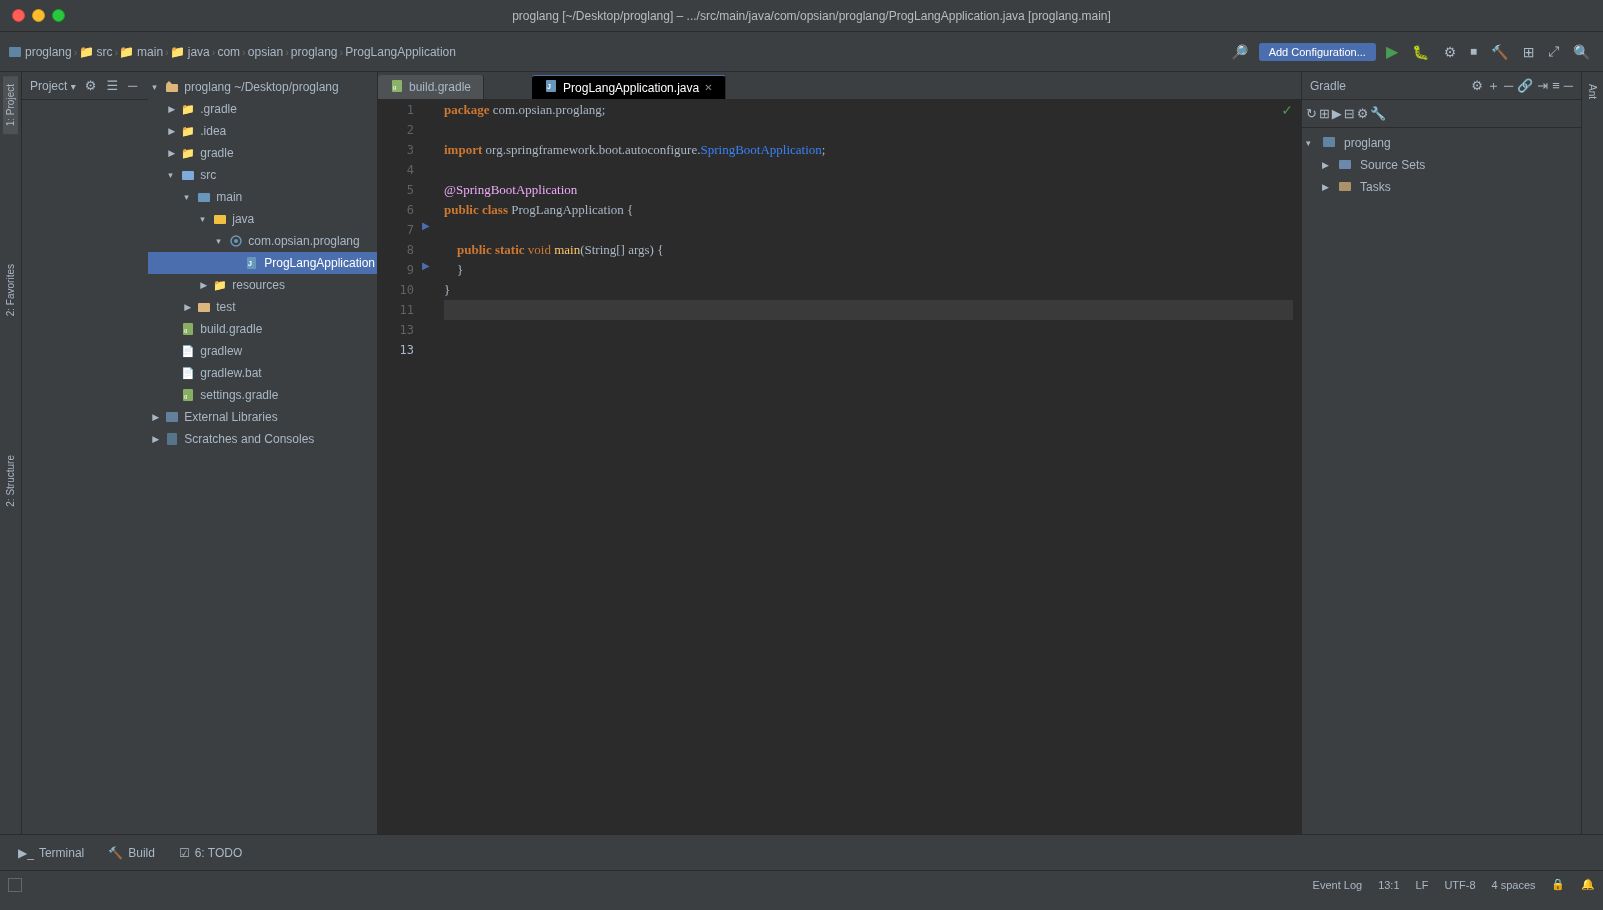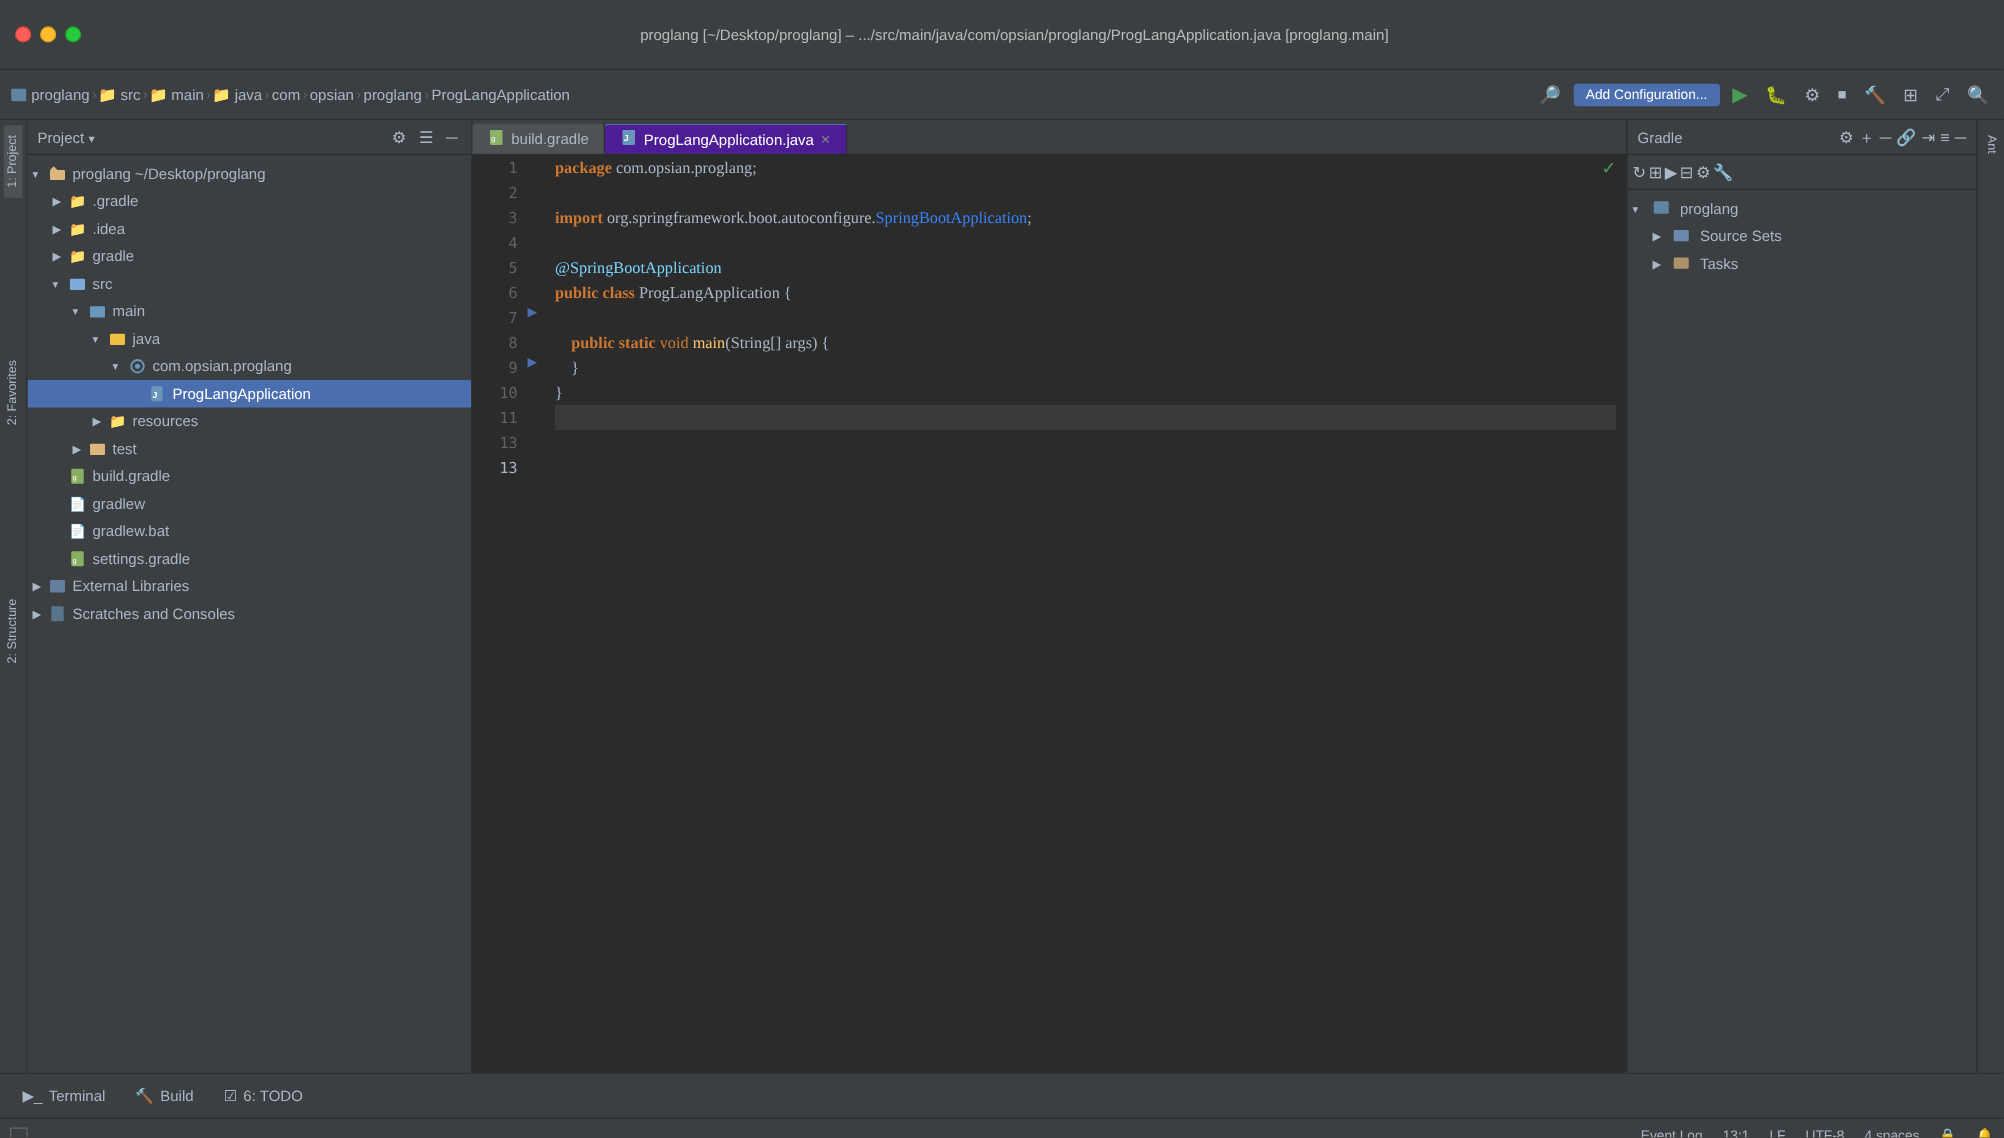--- a/index.html
+++ b/index.html
@@ -8,21 +8,21 @@
       font-size: 12px;
       background: #3c3f41;
       color: #a9b7c6;
       height: 910px;
       width: 1603px;
       overflow: hidden;
     }
 
     
     .title-bar {
-      height: 56px;
+      height: 32px;
       background: #3c3f41;
       display: flex;
       align-items: center;
       justify-content: center;
       position: relative;
       border-bottom: 1px solid #2b2b2b;
       padding-left: 20px;
     }
     .traffic-lights {
       position: absolute;
@@ -126,21 +126,21 @@
     }
     .left-tab.active {
       background: #4e5254;
     }
 
     
     .project-panel {
       width: 356px;
       background: #3c3f41;
       display: flex;
-      flex-direction: column;
+      flex-direction: row;
       border-right: 1px solid #2b2b2b;
     }
     .panel-header {
       height: 28px;
       background: #3c3f41;
       display: flex;
       align-items: center;
       padding: 0 8px;
       border-bottom: 1px solid #2b2b2b;
       gap: 6px;
@@ -233,23 +233,24 @@
       border-top-left-radius: 3px;
       border-top-right-radius: 3px;
       cursor: pointer;
       gap: 5px;
       font-size: 12px;
       background: #4e5254;
       border-right: 1px solid #2b2b2b;
       color: #a9b7c6;
     }
     .editor-tab.active {
-      background: #4c1d95;
+      background: #000000;
       color: #fff;
       border-top: 1px solid #4b6eaf;
+      margin-left: 48px;
     }
     .tab-close {
       font-size: 10px;
       color: #888;
       cursor: pointer;
     }
 
     
     .editor-area {
       flex: 1;
@@ -304,21 +305,21 @@
       font-size: 13px;
       font-family: Liberation Serif, serif;
       white-space: pre;
       color: #a9b7c6;
     }
     .code-line.highlighted {
       background: #3a3a3a;
     }
     .kw { color: #cc7832; font-weight: bold; }
     .kw2 { color: #cc7832; }
-    .ann { color: #7dd3fc; }
+    .ann { color: #f0abfc; }
     .method { color: #ffc66d; }
     .spring-blue { color: #3b82f6; }
 
     
     .gradle-panel {
       width: 280px;
       background: #3c3f41;
       border-left: 1px solid #2b2b2b;
       display: flex;
       flex-direction: column;

